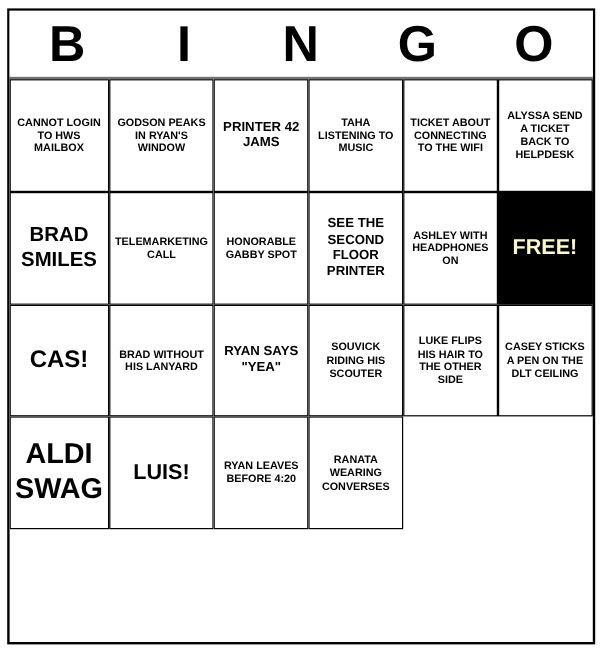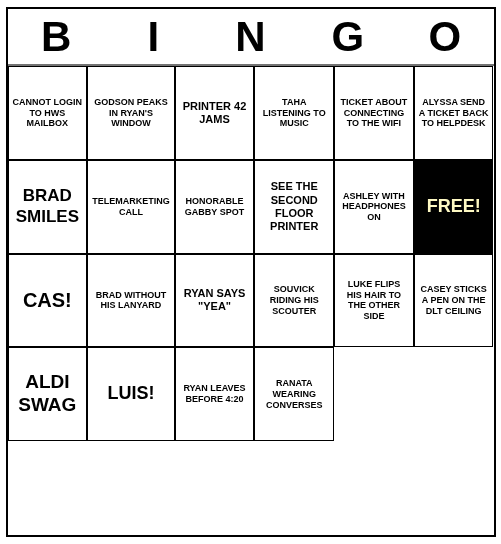--- a/index.html
+++ b/index.html
@@ -113,18 +113,18 @@
     <div class="bingo-cell small-text">ASHLEY WITH HEADPHONES ON</div>
     <div class="bingo-cell free">Free!</div>
     <div class="bingo-cell large-text" style="font-size:20px;">CAS!</div>
 
     <div class="bingo-cell small-text">BRAD WITHOUT HIS LANYARD</div>
     <div class="bingo-cell medium-text">RYAN SAYS "YEA"</div>
     <div class="bingo-cell small-text">SOUVICK RIDING HIS SCOUTER</div>
     <div class="bingo-cell small-text">LUKE FLIPS HIS HAIR TO THE OTHER SIDE</div>
     <div class="bingo-cell small-text">CASEY STICKS A PEN ON THE DLT CEILING</div>
 
-    <div class="bingo-cell large-text" style="font-size:19px;">ALDI SWAG</div>
+    <div class="bingo-cell large-text" style="font-size:24px;">ALDI SWAG</div>
     <div class="bingo-cell large-text" style="font-size:18px;text-align:center;">LUIS!</div>
     <div class="bingo-cell small-text">RYAN LEAVES BEFORE 4:20</div>
     <div class="bingo-cell small-text">RANATA WEARING CONVERSES</div>
   </div>
 </div>
 
 </body></html>

